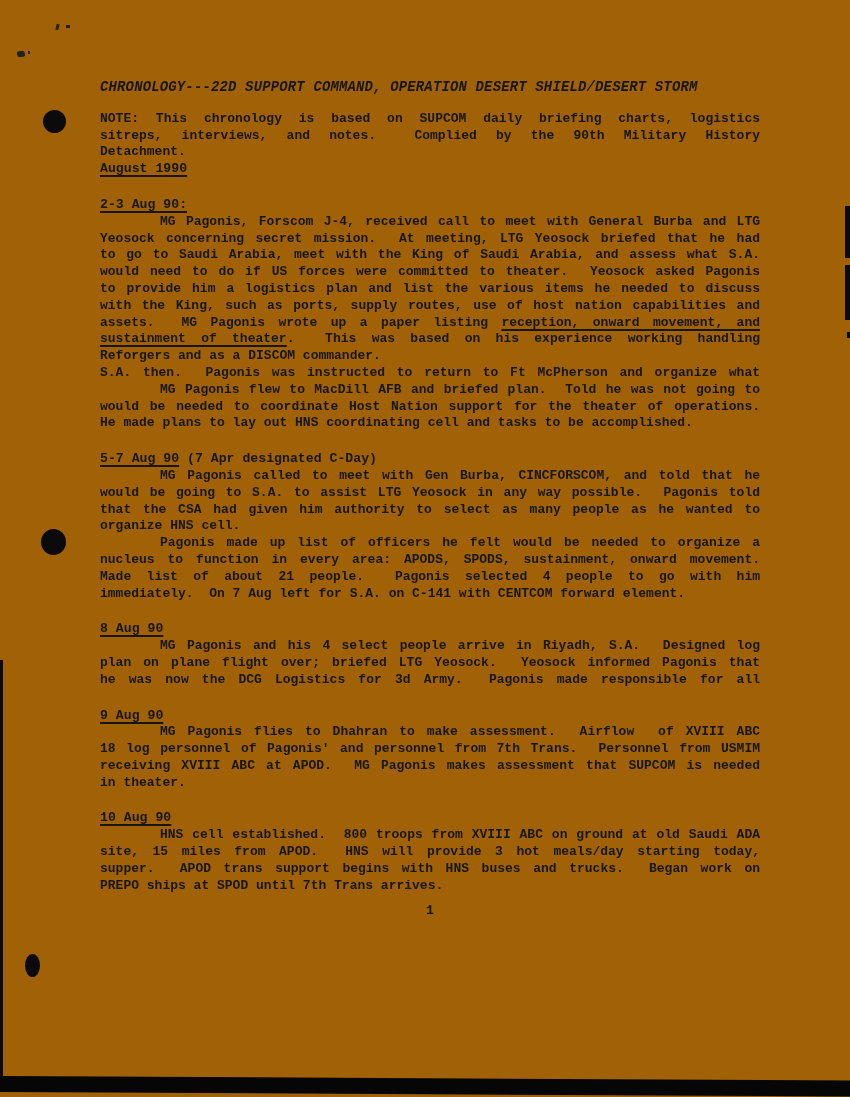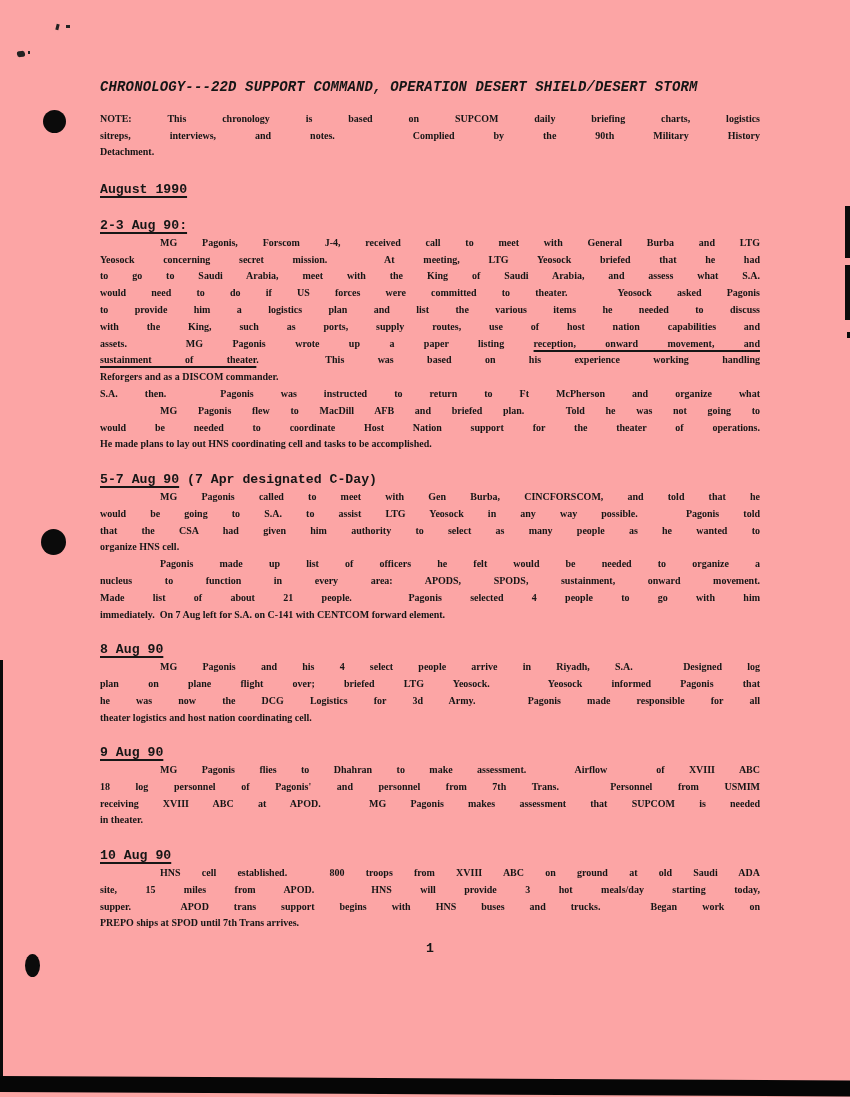--- a/index.html
+++ b/index.html
@@ -1,29 +1,29 @@
 <!DOCTYPE html>
 <html><head>
 <meta charset="utf-8">
 <style>
   html,body{margin:0;padding:0;background:#ffffff;}
   .page{
-    position:relative;width:850px;height:1097px;background:#fca5a5;
+    position:relative;width:850px;height:1097px;background:#a16207;
     overflow:hidden;
     font-family:"Liberation Mono","DejaVu Sans Mono",monospace;
     color:#161616;font-weight:bold;
   }
   .textcol{position:absolute;left:100px;top:79px;width:660px;}
   .title{font-style:italic;font-size:13.9px;line-height:16.8px;letter-spacing:.2px;margin:0 0 15px 0;}
-  .tline{font-size:10px;line-height:16.8px;text-align:justify;text-align-last:justify;white-space:normal;font-family:Liberation Serif, serif;}
+  .tline{font-size:13px;line-height:16.8px;text-align:justify;text-align-last:justify;white-space:normal;}
   .tline.lastline{text-align-last:left;}
   .tline.ind{text-indent:60px;}
   .hline{font-size:13.2px;line-height:16.8px;text-align:left;}
   .u{text-decoration:underline;text-decoration-thickness:1.5px;text-underline-offset:2.5px;}
-  .month{margin-top:21px;}
+  .month{}
   .section{margin-top:19px;}
   .section:first-of-type{}
   .pagenum{margin-top:9px;font-size:13.2px;line-height:16.8px;text-align:center;}
   
   .artifact{position:absolute;background:#0b0b0b;}
   .punch{border-radius:50%;}
   .punch1{left:43px;top:110px;width:23px;height:23px;}
   .punch2{left:41px;top:529px;width:25px;height:26px;}
   .punch3{left:25px;top:954px;width:15px;height:23px;}
   .speck{background:#222;}
@@ -91,21 +91,20 @@
           <div class="tline ind"><span>Pagonis made up list of officers he felt would be needed to organize a</span></div>
           <div class="tline"><span>nucleus to function in every area: APODS, SPODS, sustainment, onward movement.</span></div>
           <div class="tline"><span>Made list of about 21 people.&nbsp; Pagonis selected 4 people to go with him</span></div>
           <div class="tline lastline"><span>immediately.&nbsp; On 7 Aug left for S.A. on C-141 with CENTCOM forward element.</span></div>
         </div>
         <div class="section">
           <div class="hline"><span class="u">8 Aug 90</span></div>
           <div class="tline ind"><span>MG Pagonis and his 4 select people arrive in Riyadh, S.A.&nbsp; Designed log</span></div>
           <div class="tline"><span>plan on plane flight over; briefed LTG Yeosock.&nbsp; Yeosock informed Pagonis that</span></div>
           <div class="tline"><span>he was now the DCG Logistics for 3d Army.&nbsp; Pagonis made responsible for all</span></div>
-          <div class="tline lastline"><span>theater logistics and host nation coordinating cell.</span></div>
         </div>
         <div class="section">
           <div class="hline"><span class="u">9 Aug 90</span></div>
           <div class="tline ind"><span>MG Pagonis flies to Dhahran to make assessment.&nbsp; Airflow&nbsp; of XVIII ABC</span></div>
           <div class="tline"><span>18 log personnel of Pagonis' and personnel from 7th Trans.&nbsp; Personnel from USMIM</span></div>
           <div class="tline"><span>receiving XVIII ABC at APOD.&nbsp; MG Pagonis makes assessment that SUPCOM is needed</span></div>
           <div class="tline lastline"><span>in theater.</span></div>
         </div>
         <div class="section">
           <div class="hline"><span class="u">10 Aug 90</span></div>

